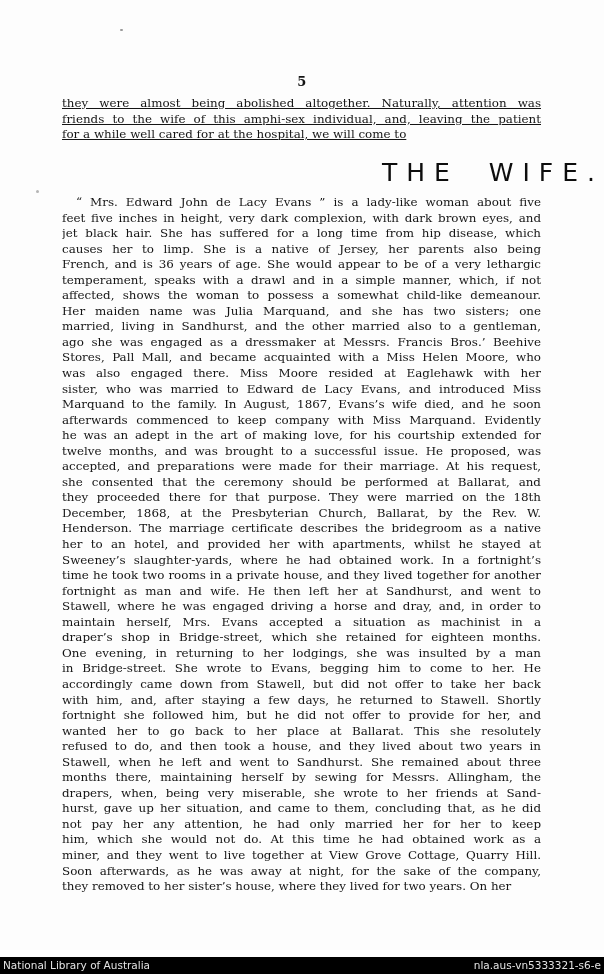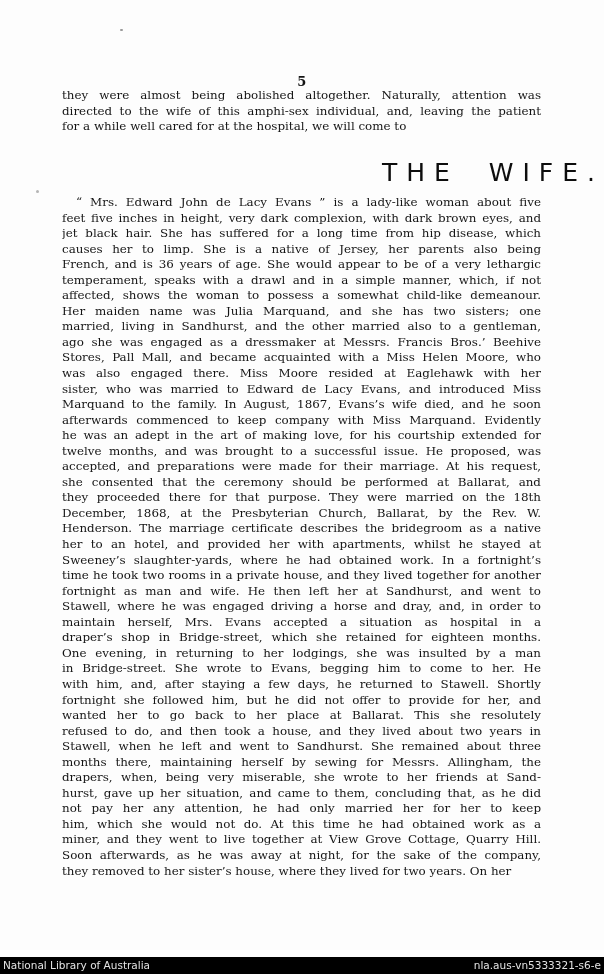--- a/index.html
+++ b/index.html
@@ -26,21 +26,21 @@
     font-weight: bold;
     letter-spacing: 0.5px;
   }
   .text-block {
     position: absolute;
     left: 62px;
     width: 479px;
     font-size: 11.9px;
     line-height: 15.55px;
   }
-  .intro-block { top: 88px; }
+  .intro-block { top: 96px; text-decoration: underline; }
   .body-block  { top: 195px; }
   .text-line {
     text-align: justify;
     text-align-last: justify;
     white-space: normal;
     height: 15.55px;
     overflow: hidden;
   }
   .text-line.last-line {
     text-align-last: left;
@@ -109,21 +109,21 @@
 
 <div class="scan-page">
 
   <div class="speck-1"></div>
   <div class="speck-2"></div>
 
   <div class="page-number">5</div>
 
   <div class="text-block intro-block">
       <div class="text-line">they were almost being abolished altogether.  Naturally, attention was</div>
-      <div class="text-line">directed to the wife of this amphi-sex individual, and, leaving the patient</div>
+      <div class="text-line">friends to the wife of this amphi-sex individual, and, leaving the patient</div>
       <div class="text-line last-line">for a while well cared for at the hospital, we will come to</div>
     </div>
 
   <div class="main-heading">THE WIFE.</div>
 
   <div class="text-block body-block">
       <div class="text-line">“ Mrs. Edward John de Lacy Evans ” is a lady-like woman about five</div>
       <div class="text-line">feet five inches in height, very dark complexion, with dark brown eyes, and</div>
       <div class="text-line">jet black hair.  She has suffered for a long time from hip disease, which</div>
       <div class="text-line">causes her to limp.  She is a native of Jersey, her parents also being</div>
@@ -143,24 +143,25 @@
       <div class="text-line">accepted, and preparations were made for their marriage.  At his request,</div>
       <div class="text-line">she consented that the ceremony should be performed at Ballarat, and</div>
       <div class="text-line">they proceeded there for that purpose.  They were married on the 18th</div>
       <div class="text-line">December, 1868, at the Presbyterian Church, Ballarat, by the Rev. W.</div>
       <div class="text-line">Henderson.  The marriage certificate describes the bridegroom as a native</div>
       <div class="text-line">her to an hotel, and provided her with apartments, whilst he stayed at</div>
       <div class="text-line">Sweeney’s slaughter-yards, where he had obtained work.  In a fortnight’s</div>
       <div class="text-line">time he took two rooms in a private house, and they lived together for another</div>
       <div class="text-line">fortnight as man and wife.  He then left her at Sandhurst, and went to</div>
       <div class="text-line">Stawell, where he was engaged driving a horse and dray, and, in order to</div>
-      <div class="text-line">maintain herself, Mrs. Evans accepted a situation as hospital in a</div>
+      <div class="text-line">maintain herself, Mrs. Evans accepted a situation as machinist in a</div>
       <div class="text-line">draper’s shop in Bridge-street, which she retained for eighteen months.</div>
       <div class="text-line">One evening, in returning to her lodgings, she was insulted by a man</div>
       <div class="text-line">in Bridge-street.  She wrote to Evans, begging him to come to her.  He</div>
+      <div class="text-line">accordingly came down from Stawell, but did not offer to take her back</div>
       <div class="text-line">with him, and, after staying a few days, he returned to Stawell.  Shortly</div>
       <div class="text-line">fortnight she followed him, but he did not offer to provide for her, and</div>
       <div class="text-line">wanted her to go back to her place at Ballarat.  This she resolutely</div>
       <div class="text-line">refused to do, and then took a house, and they lived about two years in</div>
       <div class="text-line">Stawell, when he left and went to Sandhurst.  She remained about three</div>
       <div class="text-line">months there, maintaining herself by sewing for Messrs. Allingham, the</div>
       <div class="text-line">drapers, when, being very miserable, she wrote to her friends at Sand-</div>
       <div class="text-line">hurst, gave up her situation, and came to them, concluding that, as he did</div>
       <div class="text-line">not pay her any attention, he had only married her for her to keep</div>
       <div class="text-line">him, which she would not do.  At this time he had obtained work as a</div>

